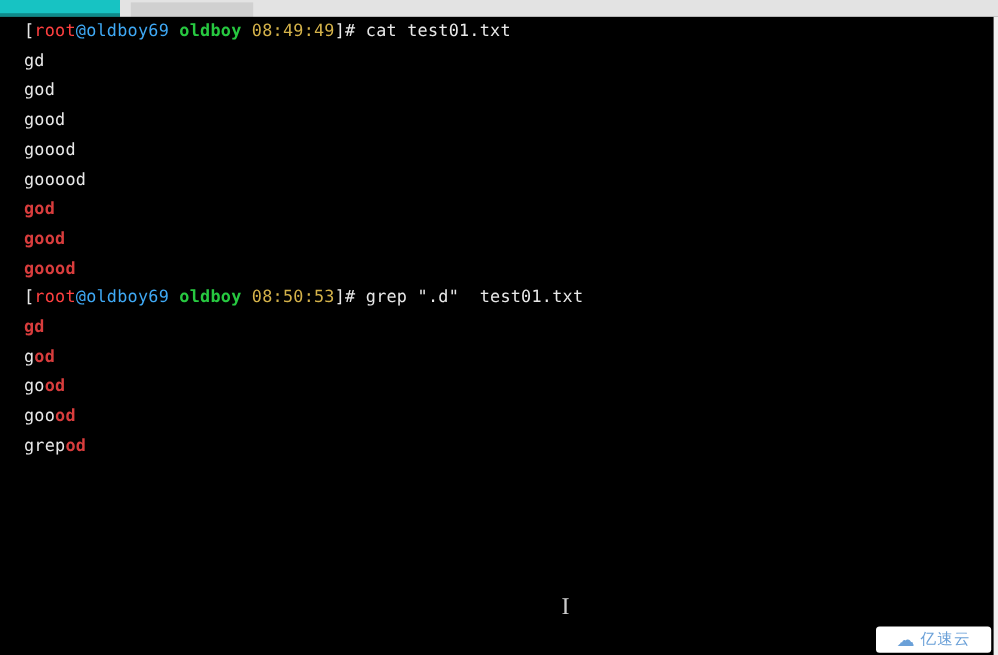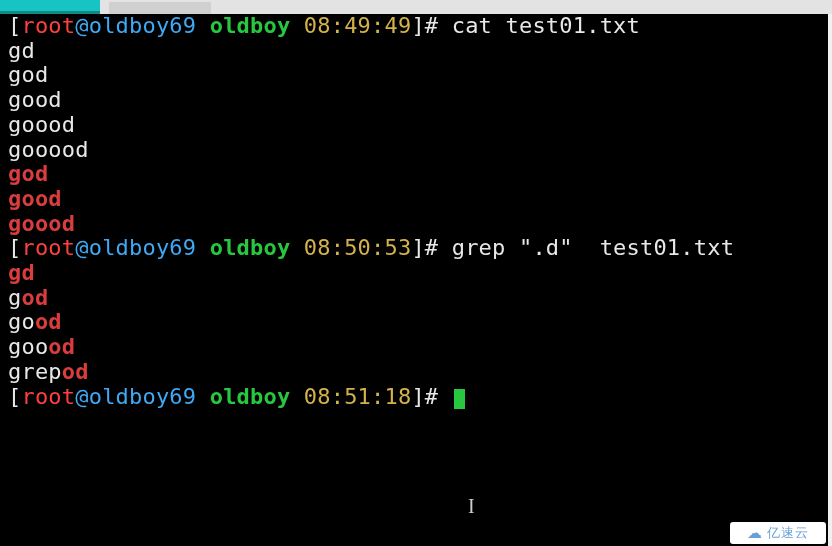--- a/index.html
+++ b/index.html
@@ -36,25 +36,25 @@
     top: 14px;
     left: 0;
     width: 828px;
     height: 532px;
     background: #000000;
     border-right: 4px solid #f0f0f0;
     box-sizing: content-box;
   }
   .line {
     white-space: pre;
-    font-size: 22px;
+    font-size: 14px;
     line-height: 24.7px;
     letter-spacing: 0.2px;
     color: #e8e8e8;
-    padding-left: 8px;
+    padding-left: 20px;
   }
   .br   { color: #e8e8e8; }        
   .root { color: #ff4040; }        
   .at   { color: #3fa9f5; }        
   .host { color: #3fa9f5; }        
   .dir  { color: #27c840; font-weight: bold; }  
   .time { color: #d4b24a; }        
   .cmd  { color: #e8e8e8; }        
   .out  { color: #e8e8e8; }        
   .hl   { color: #d93d3d; font-weight: bold; }  
@@ -114,21 +114,20 @@
     <div class="line out">gooood</div>
     <div class="line"><span class="hl">god</span></div>
     <div class="line"><span class="hl">good</span></div>
     <div class="line"><span class="hl">goood</span></div>
     <div class="line"><span class="br">[</span><span class="root">root</span><span class="at">@</span><span class="host">oldboy69</span><span class="br"> </span><span class="dir">oldboy</span><span class="br"> </span><span class="time">08:50:53</span><span class="br">]</span><span class="br"># </span><span class="cmd">grep ".d"  test01.txt</span></div>
     <div class="line"><span class="hl">gd</span></div>
     <div class="line"><span class="out">g</span><span class="hl">od</span></div>
     <div class="line"><span class="out">go</span><span class="hl">od</span></div>
     <div class="line"><span class="out">goo</span><span class="hl">od</span></div>
     <div class="line"><span class="out">grep</span><span class="hl">od</span></div>
-    <div class="line"><span class="br">[</span><span class="root">root</span><span class="at">@</span><span class="host">oldboy69</span><span class="br"> </span><span class="dir">oldboy</span><span class="br"> </span><span class="time">08:51:18</span><span class="br">]</span><span class="br"># </span><span class="cmd"></span><span class="cursor"></span></div>
   </div>
 
 <div class="ibeam">I</div>
 
 <div class="watermark">
   <span class="cloud">☁</span>
   <span>亿速云</span>
 </div>
 
 </body></html>

